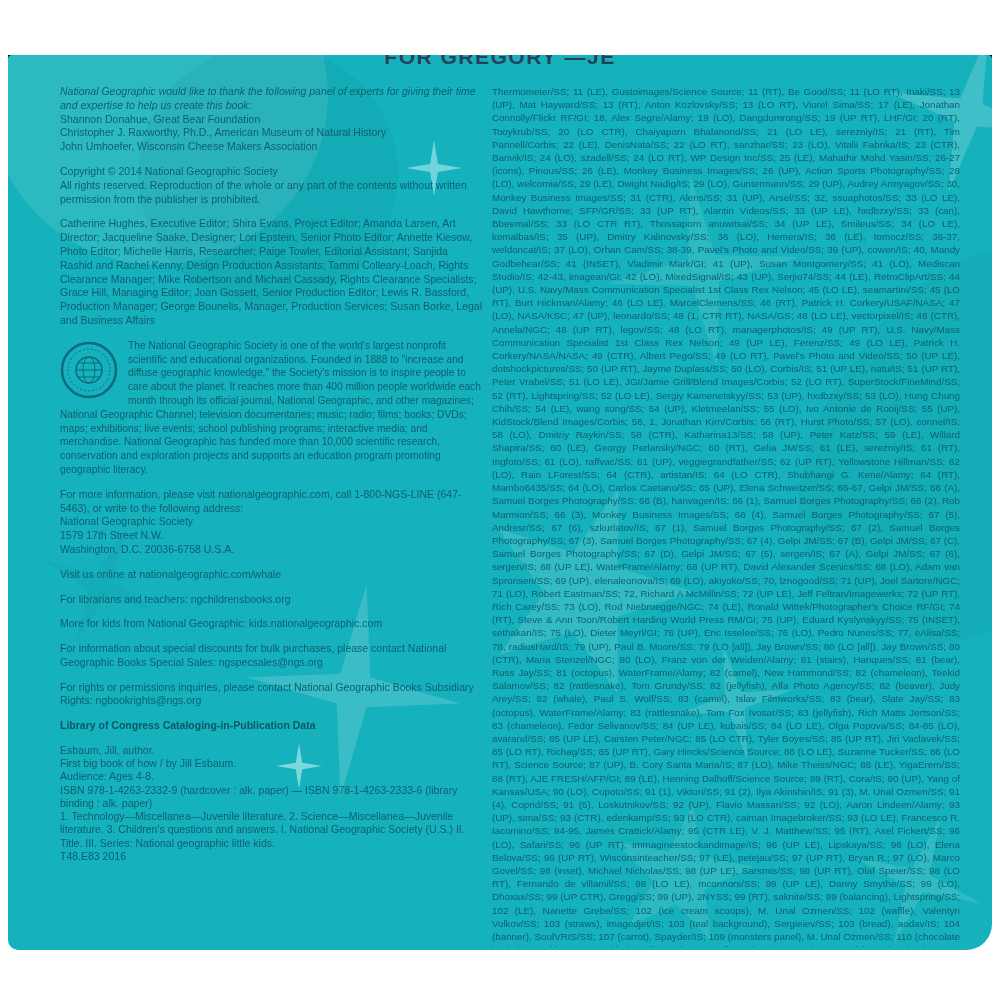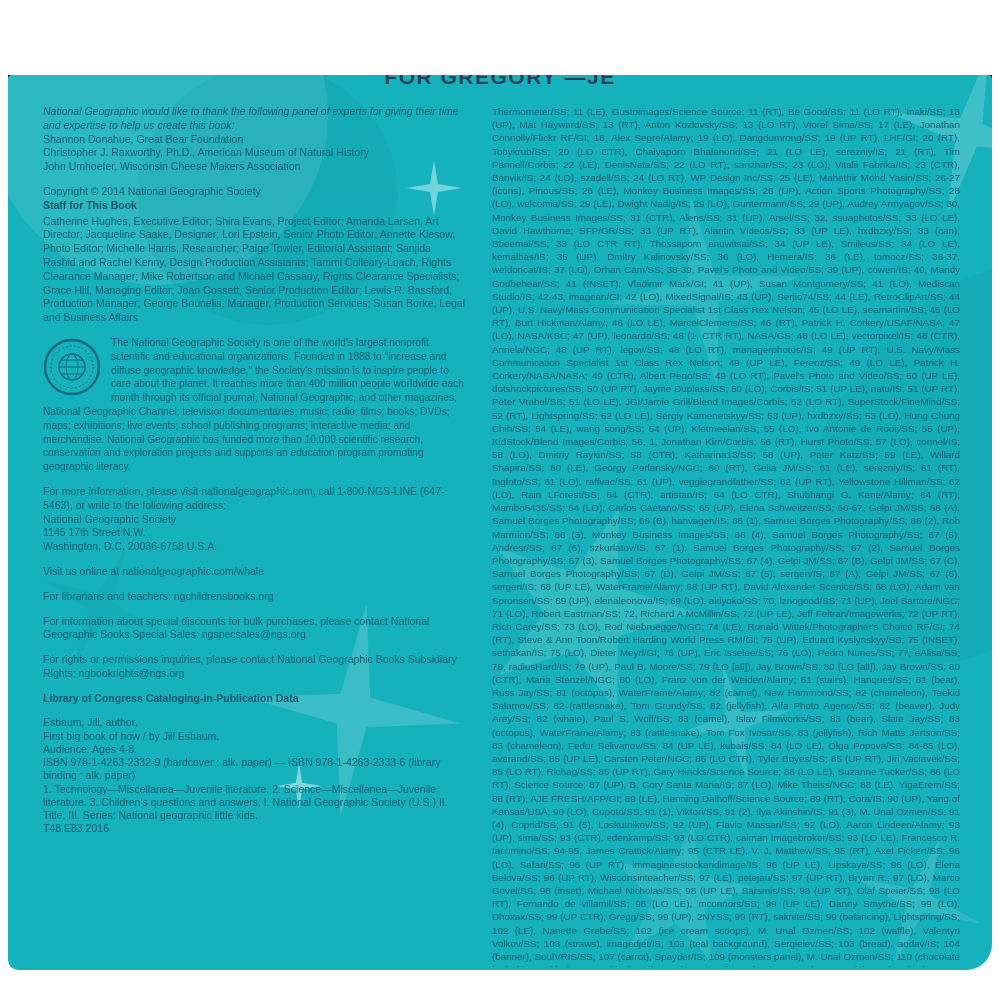--- a/index.html
+++ b/index.html
@@ -1,30 +1,30 @@
 <!DOCTYPE html>
 <html><head>
 <meta charset="utf-8">
 <style>
   html,body{margin:0;padding:0;background:#ffffff;width:1000px;height:1000px;overflow:hidden;
     font-family:"Liberation Sans","DejaVu Sans",sans-serif;}
-  .scan{position:relative;width:1000px;height:854px;background:#000000;margin-top:20px;}
+  .scan{position:relative;width:1000px;height:854px;background:#000000;}
   .page{position:absolute;left:8px;top:55px;width:984px;height:895px;background:#15b1bc;
     overflow:hidden;border-radius:4px 4px 26px 10px;}
   
   .shape{position:absolute;pointer-events:none;}
   .blob{border-radius:50%;}
   .spark4{clip-path:polygon(50% 0,57% 43%,100% 50%,57% 57%,50% 100%,43% 57%,0 50%,43% 43%);}
   .star5{clip-path:polygon(50% 0%,61% 35%,98% 35%,68% 57%,79% 91%,50% 70%,21% 91%,32% 57%,2% 35%,39% 35%);}
   
   .dedication{position:absolute;top:-10px;left:0;right:0;text-align:center;
     font-size:21px;font-weight:800;letter-spacing:1.5px;color:#27405a;}
   
   .col{position:absolute;top:30px;color:#0d5f70;}
-  .col-left{left:35px;width:422px;height:860px;overflow:hidden;font-size:10.5px;line-height:13.8px;}
+  .col-left{left:52px;width:422px;height:860px;overflow:hidden;font-size:10.5px;line-height:13.8px;}
   .col-right{left:484px;width:468px;height:862px;overflow:hidden;font-size:9.8px;line-height:13.2px;
     text-align:justify;}
   .col p{margin:0 0 11px 0;}
   .ital{font-style:italic;}
   .tight{margin:0 !important;}
   .head{font-weight:800;color:#0b5767;margin:0 0 11px 0;}
   .loc{margin:0;line-height:13.2px;}
   .loc-indent{padding-left:12px;}
   .loc-num{margin:10px 0 11px 118px;}
   .seal{float:left;width:58px;height:58px;margin:2px 10px 4px 0;opacity:.85;}
@@ -53,46 +53,47 @@
 
     <div class="dedication">FOR GREGORY —JE</div>
 
     <div class="col col-left">
       <p class="ital tight">National Geographic would like to thank the following panel of experts for giving their time and expertise to help us create this book:</p>
       <div class="tight">Shannon Donahue, Great Bear Foundation</div>
       <div class="tight">Christopher J. Raxworthy, Ph.D., American Museum of Natural History</div>
       <div style="margin-bottom:11px;">John Umhoefer, Wisconsin Cheese Makers Association</div>
 
       <div class="tight">Copyright © 2014 National Geographic Society</div>
+      <p>All rights reserved. Reproduction of the whole or any part of the contents without written permission from the publisher is prohibited.</p>
 
-      <div class="head" style="margin-bottom:2px;">Staff for This Book</div>
       <p>Catherine Hughes, Executive Editor; Shira Evans, Project Editor; Amanda Larsen, Art Director; Jacqueline Saake, Designer; Lori Epstein, Senior Photo Editor; Annette Kiesow, Photo Editor; Michelle Harris, Researcher; Paige Towler, Editorial Assistant; Sanjida Rashid and Rachel Kenny, Design Production Assistants; Tammi Colleary-Loach, Rights Clearance Manager; Mike Robertson and Michael Cassady, Rights Clearance Specialists; Grace Hill, Managing Editor; Joan Gossett, Senior Production Editor; Lewis R. Bassford, Production Manager; George Bounelis, Manager, Production Services; Susan Borke, Legal and Business Affairs</p>
 
       <div style="margin-bottom:11px;">
         <span class="seal">
           <svg width="58" height="58" viewBox="0 0 58 58">
             <circle cx="29" cy="29" r="27" fill="none" stroke="#0d5f70" stroke-width="2.5"></circle>
             <circle cx="29" cy="29" r="21" fill="none" stroke="#0d5f70" stroke-width="1" stroke-dasharray="2 2"></circle>
             <circle cx="29" cy="29" r="13" fill="none" stroke="#0d5f70" stroke-width="1.5"></circle>
             <ellipse cx="29" cy="29" rx="6" ry="13" fill="none" stroke="#0d5f70" stroke-width="1"></ellipse>
             <line x1="16" y1="29" x2="42" y2="29" stroke="#0d5f70" stroke-width="1"></line>
             <line x1="18" y1="22" x2="40" y2="22" stroke="#0d5f70" stroke-width="1"></line>
             <line x1="18" y1="36" x2="40" y2="36" stroke="#0d5f70" stroke-width="1"></line>
           </svg>
         </span>
         <span style="font-size:10.2px;line-height:13.4px;">The National Geographic Society is one of the world's largest nonprofit scientific and educational organizations. Founded in 1888 to "increase and diffuse geographic knowledge," the Society's mission is to inspire people to care about the planet. It reaches more than 400 million people worldwide each month through its official journal, National Geographic, and other magazines; National Geographic Channel; television documentaries; music; radio; films; books; DVDs; maps; exhibitions; live events; school publishing programs; interactive media; and merchandise. National Geographic has funded more than 10,000 scientific research, conservation and exploration projects and supports an education program promoting geographic literacy.</span>
       </div>
 
       <div class="tight">For more information, please visit nationalgeographic.com, call 1-800-NGS-LINE (647-5463), or write to the following address:</div>
       <div class="tight">National Geographic Society</div>
-      <div class="tight">1145 17th Street N.W.</div>
+      <div class="tight">1579 17th Street N.W.</div>
       <p>Washington, D.C. 20036-6758 U.S.A.</p>
 
       <p>Visit us online at nationalgeographic.com/whale</p>
       <p>For librarians and teachers: ngchildrensbooks.org</p>
+      <p>More for kids from National Geographic: kids.nationalgeographic.com</p>
       <p>For information about special discounts for bulk purchases, please contact National Geographic Books Special Sales: ngspecsales@ngs.org</p>
       <p>For rights or permissions inquiries, please contact National Geographic Books Subsidiary Rights: ngbookrights@ngs.org</p>
 
       <div class="head">Library of Congress Cataloging-in-Publication Data</div>
       <div class="loc">Esbaum, Jill, author.</div>
       <div class="loc">First big book of how / by Jill Esbaum.</div>
       <div class="loc">Audience: Ages 4-8.</div>
       <div class="loc">ISBN 978-1-4263-2332-9 (hardcover : alk. paper) — ISBN 978-1-4263-2333-6 (library binding : alk. paper)</div>
       <div class="loc">1. Technology—Miscellanea—Juvenile literature. 2. Science—Miscellanea—Juvenile literature. 3. Children's questions and answers. I. National Geographic Society (U.S.) II. Title. III. Series: National geographic little kids.</div>
       <div class="loc">T48.E83 2016</div>

